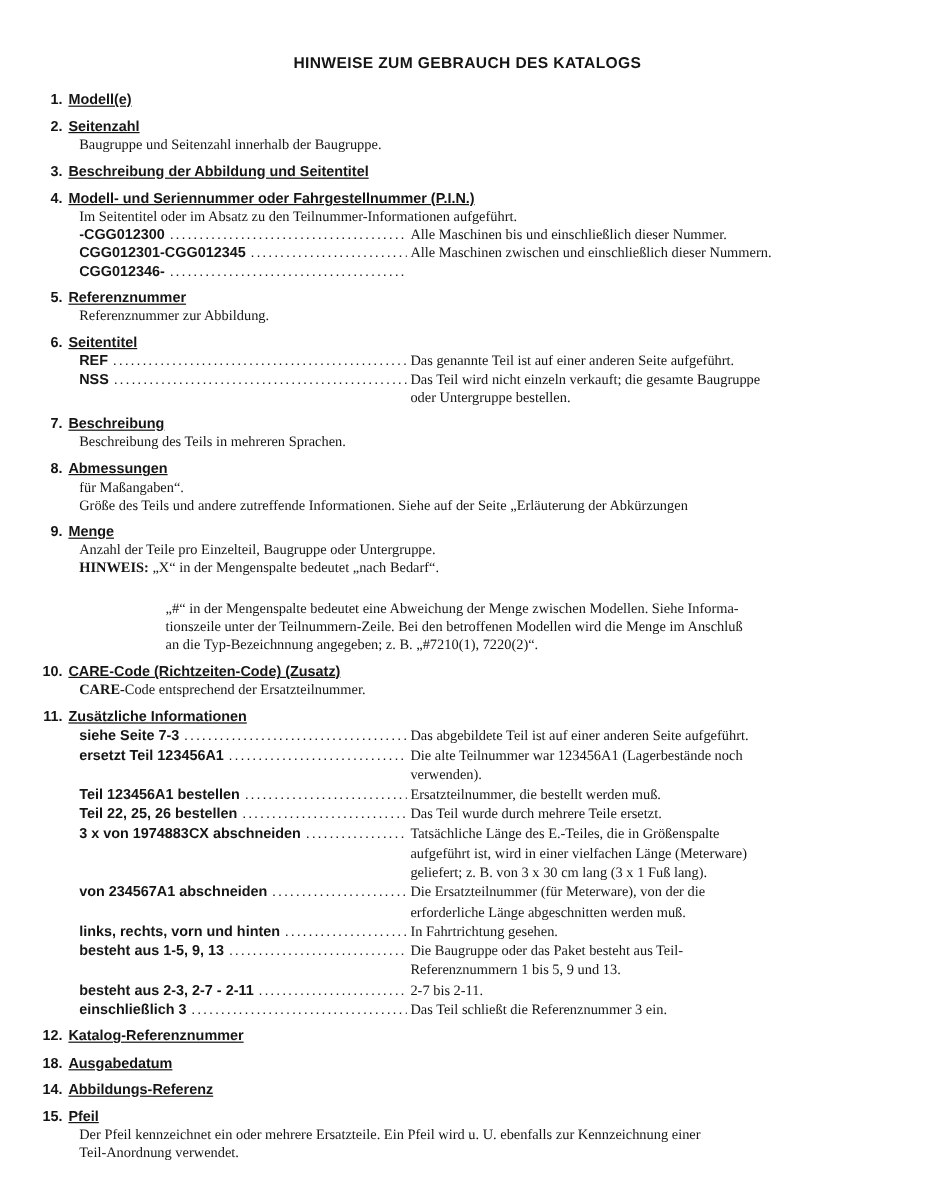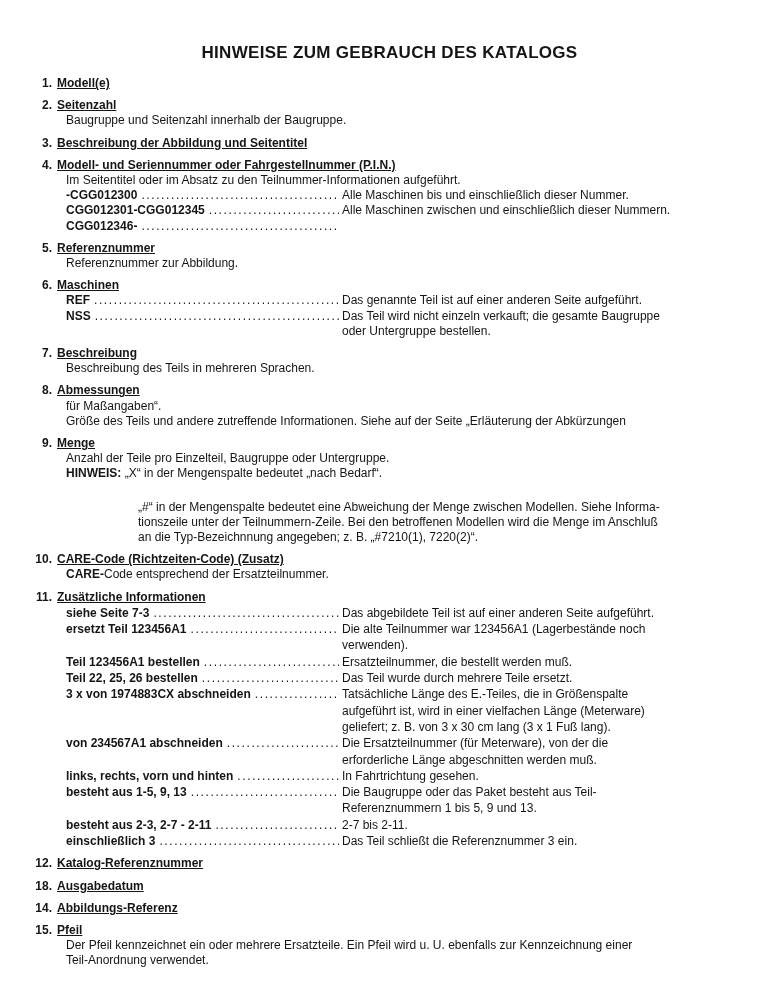--- a/index.html
+++ b/index.html
@@ -4,29 +4,29 @@
 <style>
   html,body{margin:0;padding:0;}
   body{
     width:772px;height:1000px;overflow:hidden;
     background:#ffffff;color:#151515;
     font-family:"Liberation Sans", sans-serif;
     font-size:12px;line-height:15.2px;
   }
   .page{padding:42px 26px 0 33px;}
   .title{
-    text-align:center;font-weight:bold;font-size:17px;
+    text-align:center;font-weight:bold;font-size:13px;
     letter-spacing:.3px;margin:0 0 13px 0;line-height:21px;
   }
   .item{margin-top:7px;}
   .item-head{display:flex;align-items:baseline;}
   .num{flex:0 0 19px;width:19px;text-align:right;font-weight:bold;white-space:nowrap;}
   .head{font-weight:bold;margin-left:5px;text-decoration:underline;}
   .body{margin-left:33px;}
-  .line{white-space:nowrap;}
+  .line{white-space:nowrap;font-family:Liberation Serif, serif;}
   .b{font-weight:bold;}
   .def-row{display:flex;align-items:flex-start;}
   .def-left{flex:0 0 276px;max-width:276px;display:flex;align-items:baseline;overflow:hidden;}
   .term{font-weight:bold;white-space:nowrap;}
   .leader{flex:1 1 auto;overflow:hidden;white-space:nowrap;margin:0 3px 0 4px;letter-spacing:1.6px;}
   .desc{flex:0 0 403px;max-width:403px;}
   .desc .line{white-space:nowrap;}
   .note{margin-left:72px;margin-top:18px;}
   
   .items > .item:nth-child(11) .def-row{line-height:16.3px;}
@@ -96,21 +96,21 @@
           <span class="num">5.</span>
           <span class="head">Referenznummer</span>
         </div>
         <div class="body">
           <div class="line">Referenznummer zur Abbildung.</div>
         </div>
       </div>
       <div class="item">
         <div class="item-head">
           <span class="num">6.</span>
-          <span class="head">Maschinen</span>
+          <span class="head">Seitentitel</span>
         </div>
         <div class="body">
           <div class="def-row">
             <div class="def-left">
               <span class="term">REF</span>
               <span class="leader">........................................................................................................................</span>
             </div>
             <div class="desc">
               <div class="line">Das genannte Teil ist auf einer anderen Seite aufgeführt.</div>
             </div>

